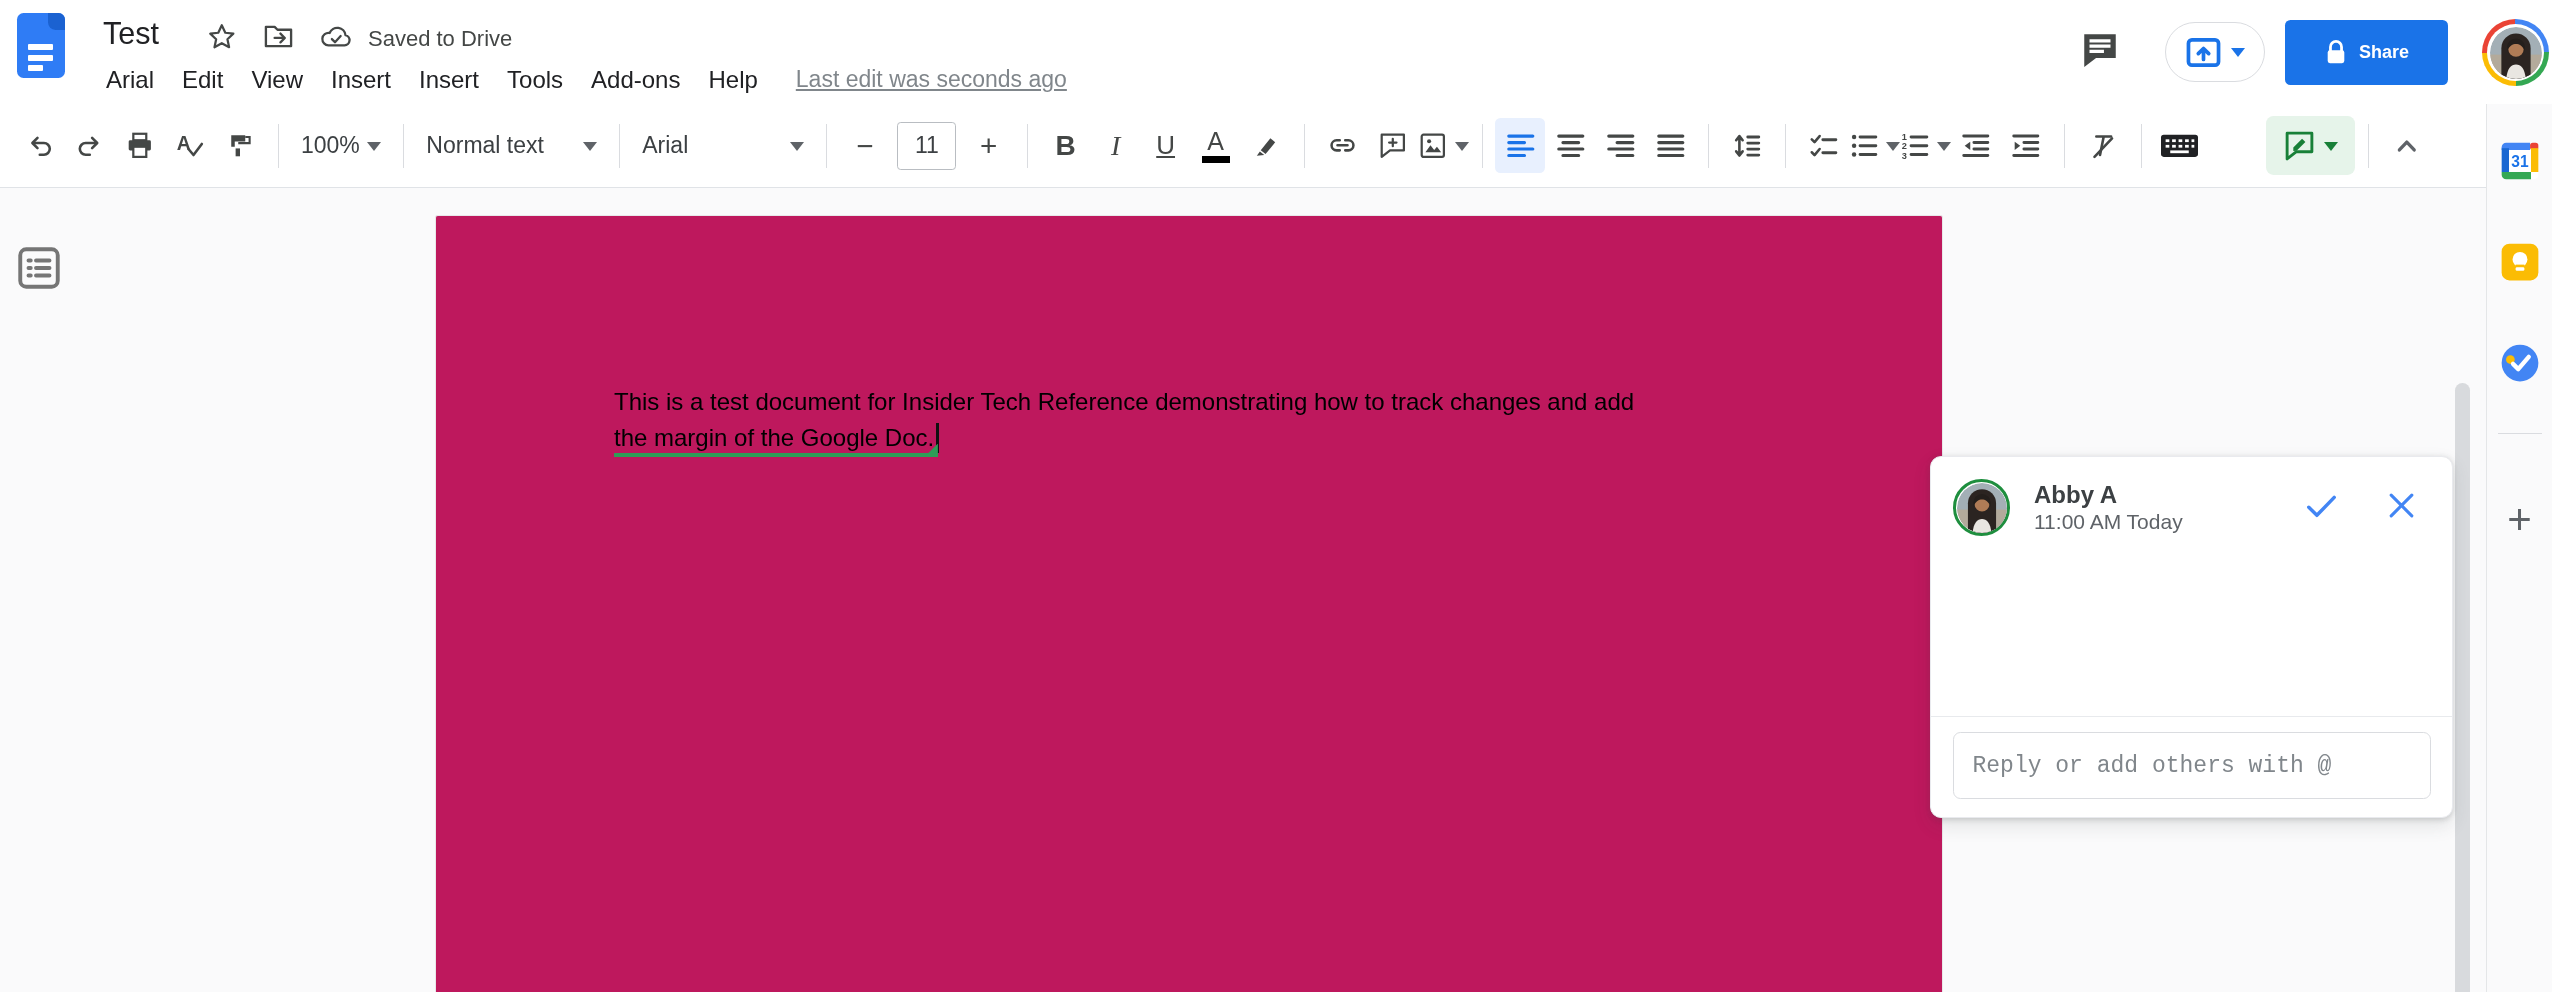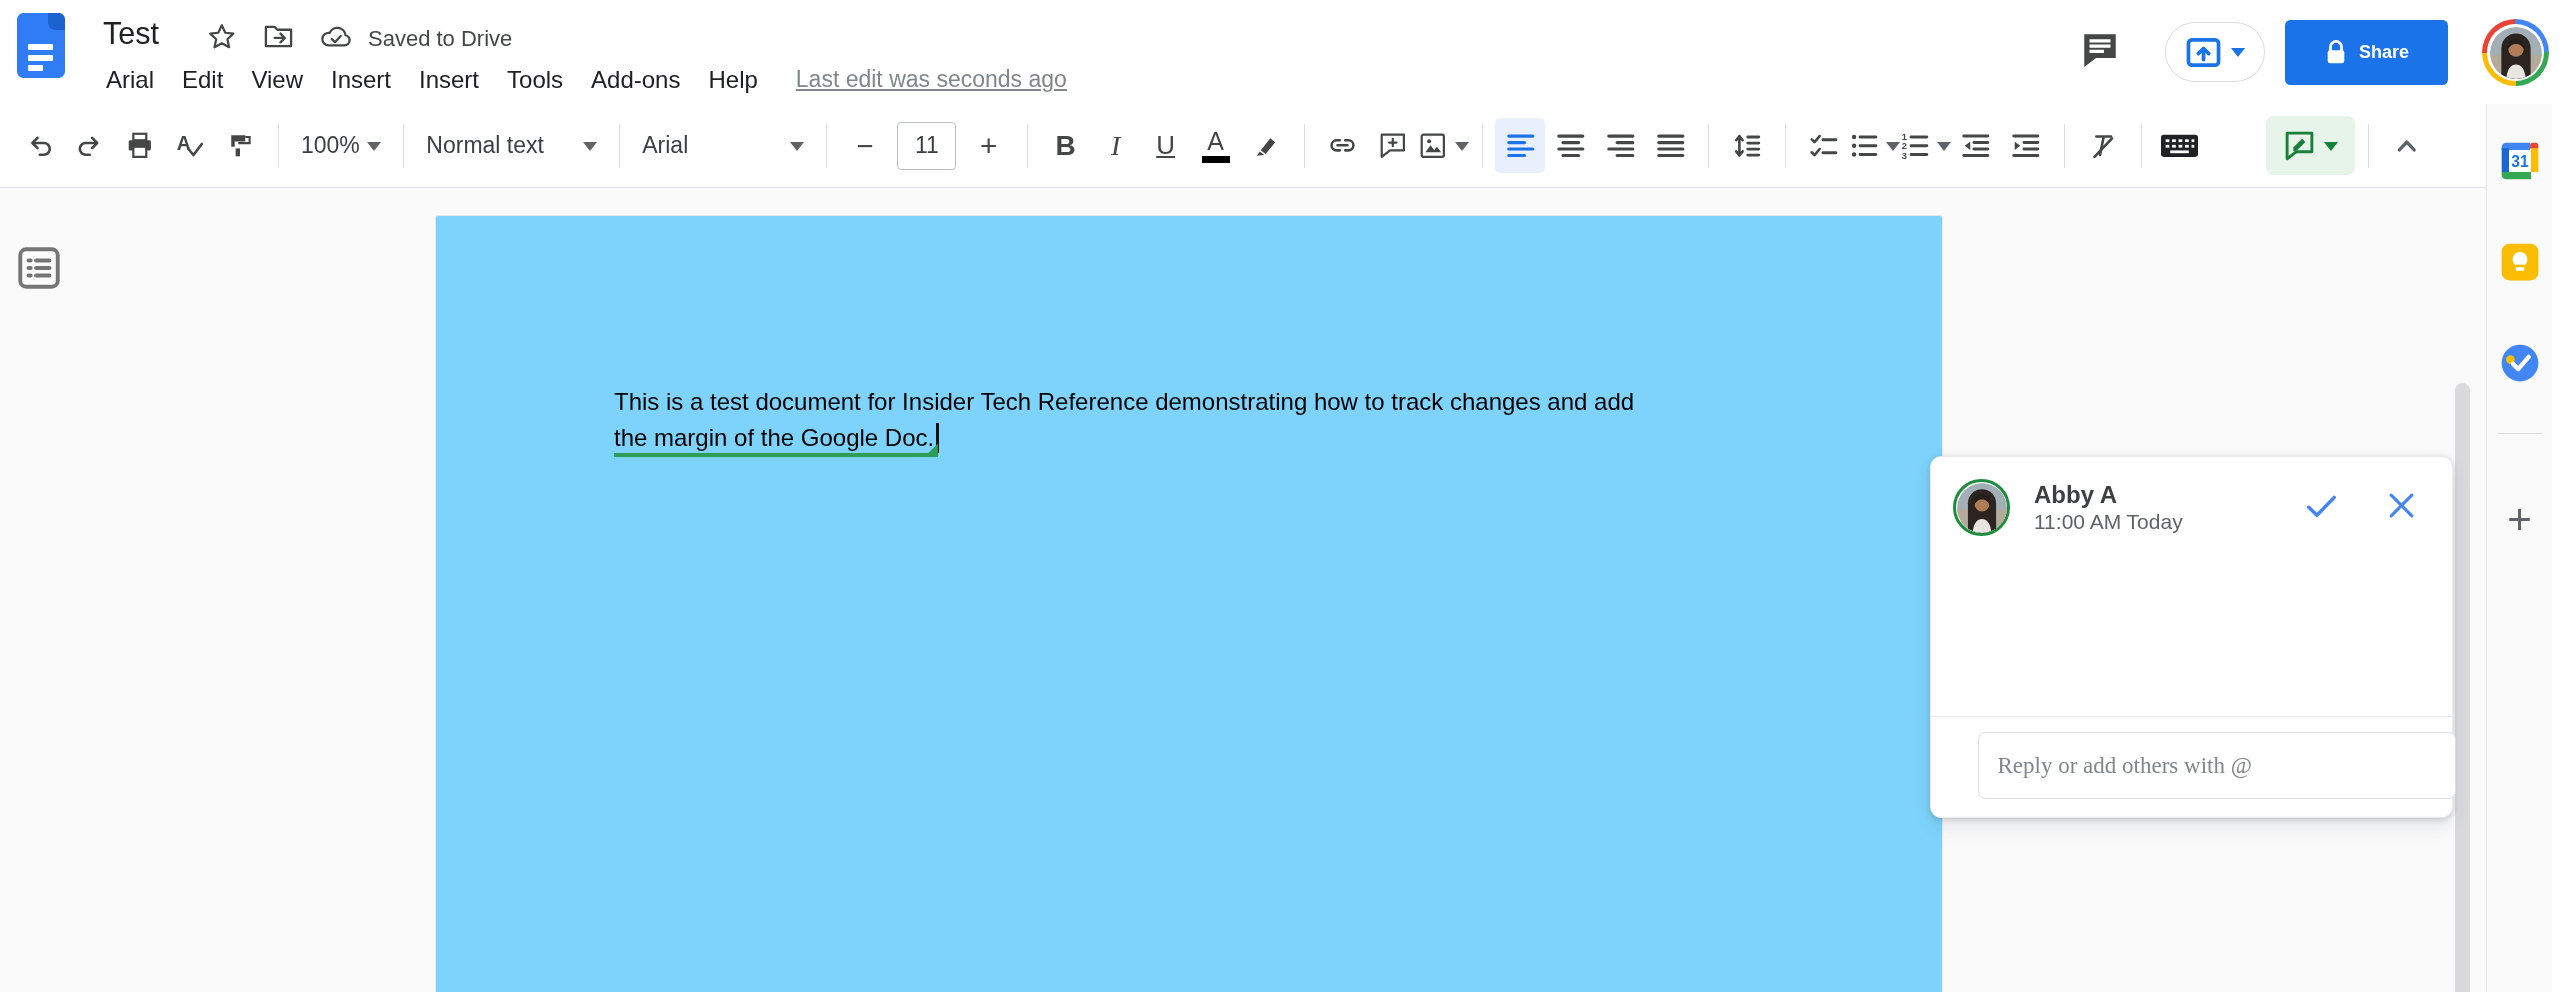--- a/index.html
+++ b/index.html
@@ -56,21 +56,21 @@
   .text-color-glyph .a { font-size: 25px; color: #444746; line-height: 26px; }
   .text-color-glyph .bar { width: 28px; height: 6.5px; background: #000; margin-top: 1.8px; }
   .fs-box { width: 59px; height: 48px; border: 1.8px solid #b9bdc2; border-radius: 3.7px;
     display: flex; align-items: center; justify-content: center; font-size: 23px; color: #3c4043; margin: 0 7.4px; }
   .pm { font-size: 29.6px; color: #444746; width: 37px; text-align: center; }
   .tbtn.active { background: #e8f0fe; }
   .suggest-btn { background: #e6f4ea; border-radius: 7.4px; height: 59px; min-width: 89px; margin-left: 61px; }
 
   
   #workspace { position: absolute; left: 0; top: 188px; width: 2486px; height: 804px; background: #fafafb; }
-  #page { position: absolute; left: 435px; top: 27px; width: 1508px; height: 778px; background: #7dd3fc;
+  #page { position: absolute; left: 435px; top: 27px; width: 1508px; height: 778px; background: #be185d;
     border: 0.9px solid #e8e8ea; border-bottom: none; border-radius: 2.8px 2.8px 0 0; }
   .outline-btn { position: absolute; left: 13px; top: 54px; width: 52px; height: 52px;
     display: flex; align-items: center; justify-content: center; }
   #doc-text { position: absolute; left: 178px; top: 168px; font-size: 24px; color: #000; }
   .doc-line { white-space: pre; line-height: 36px; position: relative; }
   .sug-open { position: relative; }
   .sug-open::before { content: ""; position: absolute; left: 0; right: 0; top: -6.5px; height: 3.7px; background: #2e9d57; }
   .sug-open .tick { position: absolute; left: -0.9px; top: -6.5px; width: 13px; height: 13px; background: #2e9d57;
     clip-path: polygon(0 0, 100% 0, 0 100%); }
   .sug-close { position: relative; }
@@ -99,21 +99,21 @@
   .cc-name { position: absolute; left: 81px; top: 1.8px; font-size: 24px; font-weight: 700; color: #3c4043; }
   .cc-time { position: absolute; left: 81px; top: 31px; font-size: 21px; color: #5f6368; }
   .cc-actions { position: absolute; right: 9.2px; top: 7.4px; display: flex; gap: 41px; }
   .cc-action { width: 39px; height: 39px; display: flex; align-items: center; justify-content: center; }
   .cc-body { position: absolute; left: 22px; top: 103px; width: 480px; font-size: 22.6px; line-height: 35px; }
   .cc-action-label { font-weight: 700; color: #202124; }
   .cc-quote { font-style: italic; color: #5f6368; }
   .cc-divider { position: absolute; left: 0; right: 0; top: 259px; height: 0.9px; background: #e8eaed; }
   .cc-reply { position: absolute; left: 22px; top: 275px; width: 478px; height: 67px;
     border: 1.8px solid #dadce0; border-radius: 7.4px; font-size: 23px; color: #3c4043;
-    padding: 0 18.5px; font-family: Liberation Serif, serif; outline: none; background: #fff; margin-left: 25px; }
+    padding: 0 18.5px; font-family: Liberation Mono, monospace; outline: none; background: #fff; }
   .cc-reply::placeholder { color: #80868b; opacity: 1; }
 
   svg.ic { display: block; }
 </style>
 </head>
 <body>
 
 <svg width="0" height="0" style="position:absolute">
   <defs>
     <clipPath id="avclip">

